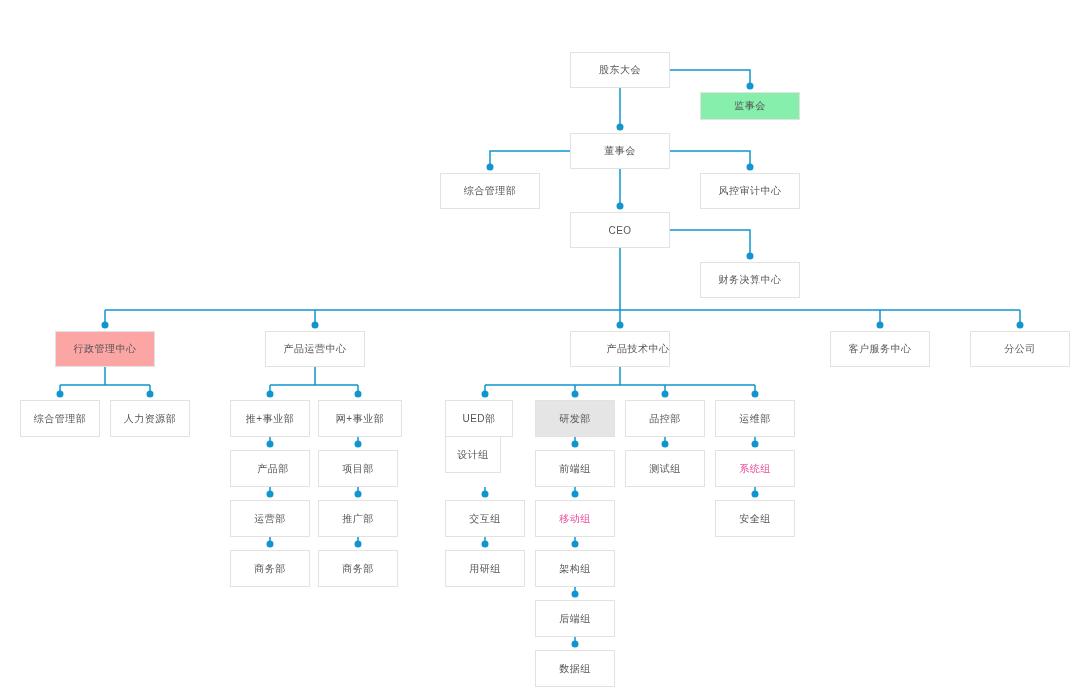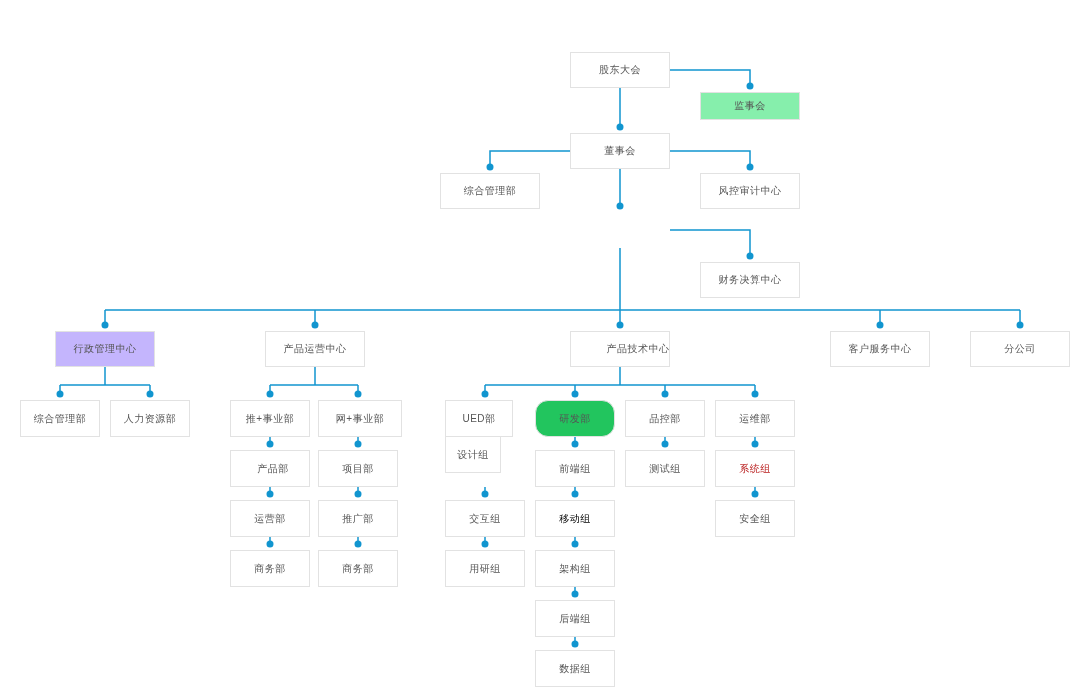--- a/index.html
+++ b/index.html
@@ -133,24 +133,27 @@
     </div>
     <div class="org-node" style="left: 570px; top: 133px; width: 100px; height: 36px; background: rgb(255, 255, 255); border-color: rgb(226, 226, 226);">
       <span style="color: rgb(85, 85, 85);">董事会</span>
     </div>
     <div class="org-node" style="left: 440px; top: 173px; width: 100px; height: 36px; background: rgb(255, 255, 255); border-color: rgb(226, 226, 226);">
       <span style="color: rgb(85, 85, 85);">综合管理部</span>
     </div>
     <div class="org-node" style="left: 700px; top: 173px; width: 100px; height: 36px; background: rgb(255, 255, 255); border-color: rgb(226, 226, 226);">
       <span style="color: rgb(85, 85, 85);">风控审计中心</span>
     </div>
+    <div class="org-node" style="left: 570px; top: 212px; width: 100px; height: 36px; background: rgb(255, 255, 255); border-color: rgb(226, 226, 226);">
+      <span style="color: rgb(85, 85, 85);">CEO</span>
+    </div>
     <div class="org-node" style="left: 700px; top: 262px; width: 100px; height: 36px; background: rgb(255, 255, 255); border-color: rgb(226, 226, 226);">
       <span style="color: rgb(85, 85, 85);">财务决算中心</span>
     </div>
-    <div class="org-node" style="left: 55px; top: 331px; width: 100px; height: 36px; background: #c4b5fd; border-color: rgb(226, 226, 226);">
+    <div class="org-node" style="left: 55px; top: 331px; width: 100px; height: 36px; background: #fca5a5; border-color: rgb(226, 226, 226);">
       <span style="color: rgb(85, 85, 85);">行政管理中心</span>
     </div>
     <div class="org-node" style="left: 265px; top: 331px; width: 100px; height: 36px; background: rgb(255, 255, 255); border-color: rgb(226, 226, 226);">
       <span style="color: rgb(85, 85, 85);">产品运营中心</span>
     </div>
     <div class="org-node" style="left: 570px; top: 331px; width: 100px; height: 36px; background: rgb(255, 255, 255); border-color: rgb(226, 226, 226); padding-left: 36px;">
       <span style="color: rgb(85, 85, 85);">产品技术中心</span>
     </div>
     <div class="org-node" style="left: 830px; top: 331px; width: 100px; height: 36px; background: rgb(255, 255, 255); border-color: rgb(226, 226, 226);">
       <span style="color: rgb(85, 85, 85);">客户服务中心</span>
@@ -184,46 +187,46 @@
     </div>
     <div class="org-node" style="left: 230px; top: 550px; width: 80px; height: 37px; background: rgb(255, 255, 255); border-color: rgb(226, 226, 226);">
       <span style="color: rgb(85, 85, 85);">商务部</span>
     </div>
     <div class="org-node" style="left: 318px; top: 550px; width: 80px; height: 37px; background: rgb(255, 255, 255); border-color: rgb(226, 226, 226);">
       <span style="color: rgb(85, 85, 85);">商务部</span>
     </div>
     <div class="org-node" style="left: 445px; top: 400px; width: 68px; height: 37px; background: rgb(255, 255, 255); border-color: rgb(226, 226, 226);">
       <span style="color: rgb(85, 85, 85);">UED部</span>
     </div>
-    <div class="org-node" style="left: 535px; top: 400px; width: 80px; height: 37px; background: #22c55e; border-color: rgb(226, 226, 226); border-radius: 13px;">
+    <div class="org-node" style="left: 535px; top: 400px; width: 80px; height: 37px; background: #e5e5e5; border-color: rgb(226, 226, 226);">
       <span style="color: rgb(85, 85, 85);">研发部</span>
     </div>
     <div class="org-node" style="left: 625px; top: 400px; width: 80px; height: 37px; background: rgb(255, 255, 255); border-color: rgb(226, 226, 226);">
       <span style="color: rgb(85, 85, 85);">品控部</span>
     </div>
     <div class="org-node" style="left: 715px; top: 400px; width: 80px; height: 37px; background: rgb(255, 255, 255); border-color: rgb(226, 226, 226);">
       <span style="color: rgb(85, 85, 85);">运维部</span>
     </div>
     <div class="org-node" style="left: 445px; top: 436px; width: 56px; height: 37px; background: rgb(255, 255, 255); border-color: rgb(226, 226, 226);">
       <span style="color: rgb(85, 85, 85);">设计组</span>
     </div>
     <div class="org-node" style="left: 535px; top: 450px; width: 80px; height: 37px; background: rgb(255, 255, 255); border-color: rgb(226, 226, 226);">
       <span style="color: rgb(85, 85, 85);">前端组</span>
     </div>
     <div class="org-node" style="left: 625px; top: 450px; width: 80px; height: 37px; background: rgb(255, 255, 255); border-color: rgb(226, 226, 226); justify-content: center;">
       <span style="color: rgb(85, 85, 85);">测试组</span>
     </div>
     <div class="org-node" style="left: 715px; top: 450px; width: 80px; height: 37px; background: rgb(255, 255, 255); border-color: rgb(226, 226, 226);">
-      <span style="color: #b91c1c;">系统组</span>
+      <span style="color: #ec4899;">系统组</span>
     </div>
     <div class="org-node" style="left: 445px; top: 500px; width: 80px; height: 37px; background: rgb(255, 255, 255); border-color: rgb(226, 226, 226);">
       <span style="color: rgb(85, 85, 85);">交互组</span>
     </div>
     <div class="org-node" style="left: 535px; top: 500px; width: 80px; height: 37px; background: rgb(255, 255, 255); border-color: rgb(226, 226, 226);">
-      <span style="color: #000000;">移动组</span>
+      <span style="color: #ec4899;">移动组</span>
     </div>
     <div class="org-node" style="left: 715px; top: 500px; width: 80px; height: 37px; background: rgb(255, 255, 255); border-color: rgb(226, 226, 226);">
       <span style="color: rgb(85, 85, 85);">安全组</span>
     </div>
     <div class="org-node" style="left: 445px; top: 550px; width: 80px; height: 37px; background: rgb(255, 255, 255); border-color: rgb(226, 226, 226);">
       <span style="color: rgb(85, 85, 85);">用研组</span>
     </div>
     <div class="org-node" style="left: 535px; top: 550px; width: 80px; height: 37px; background: rgb(255, 255, 255); border-color: rgb(226, 226, 226);">
       <span style="color: rgb(85, 85, 85);">架构组</span>
     </div>

